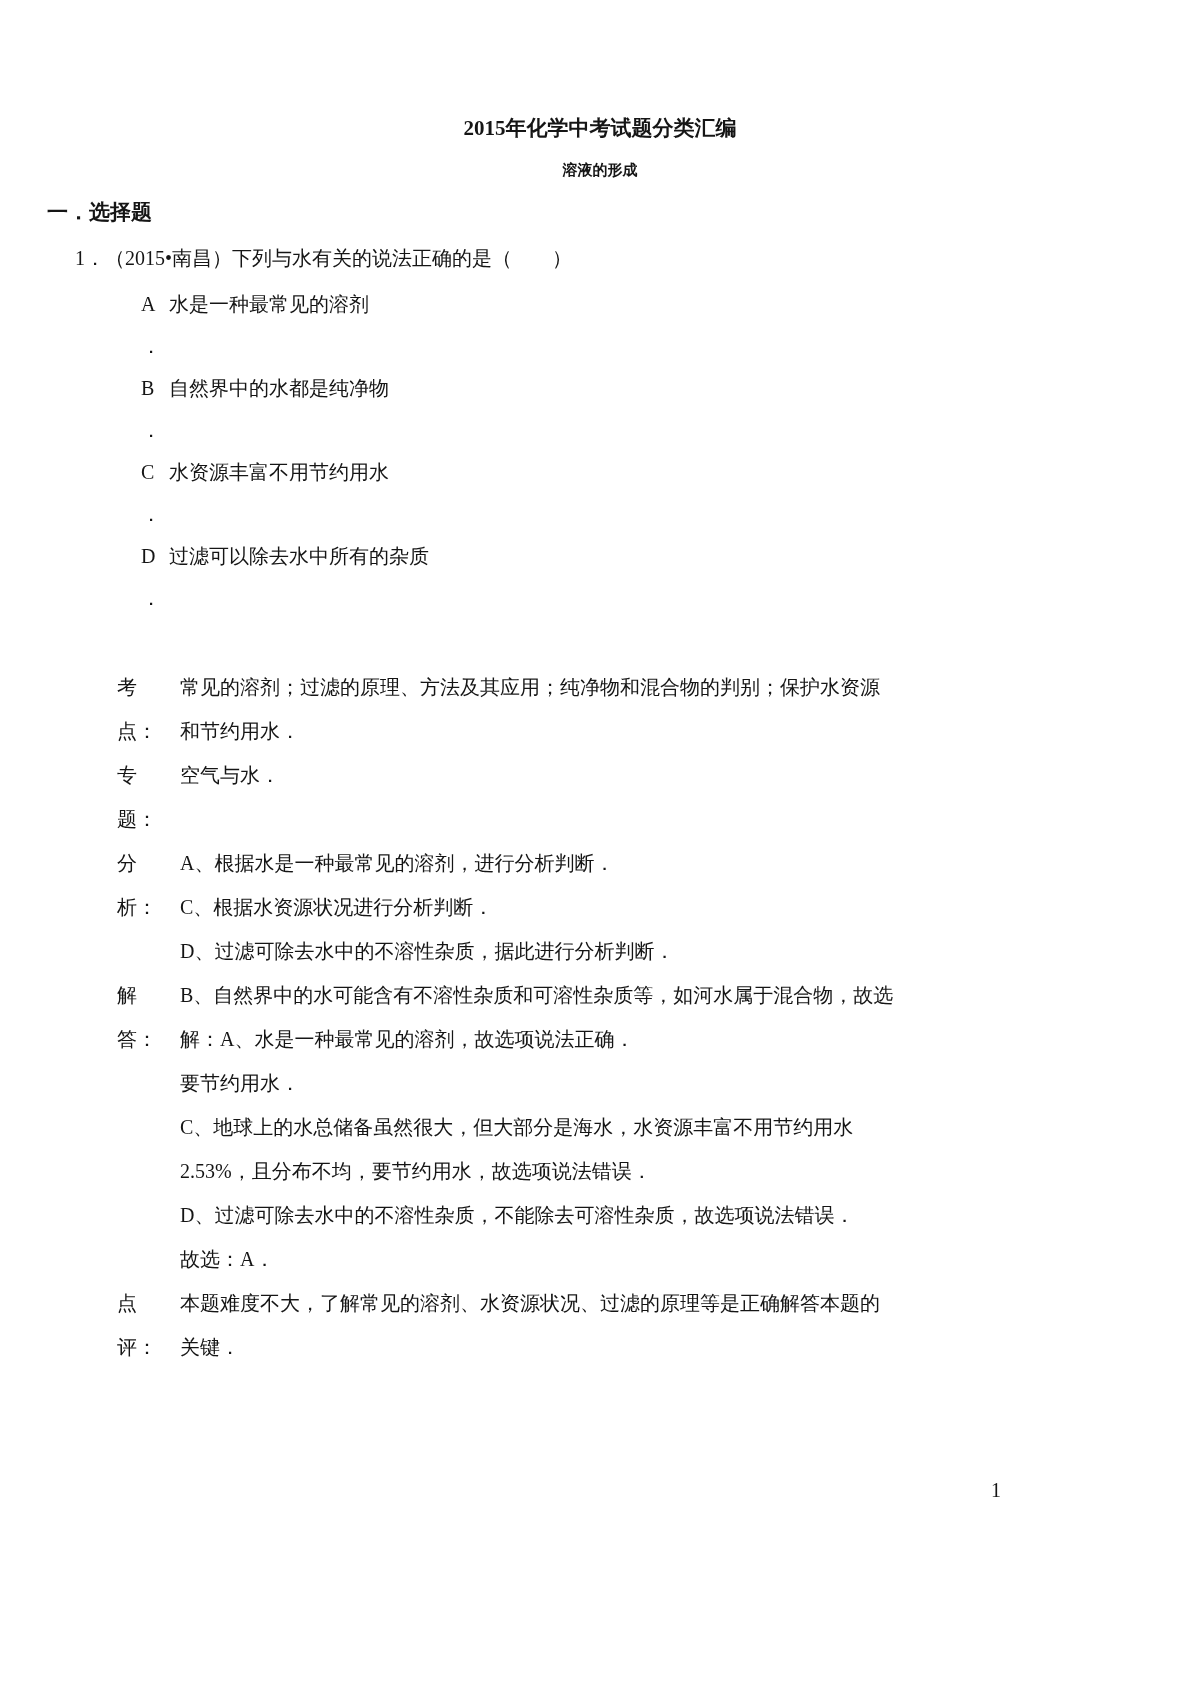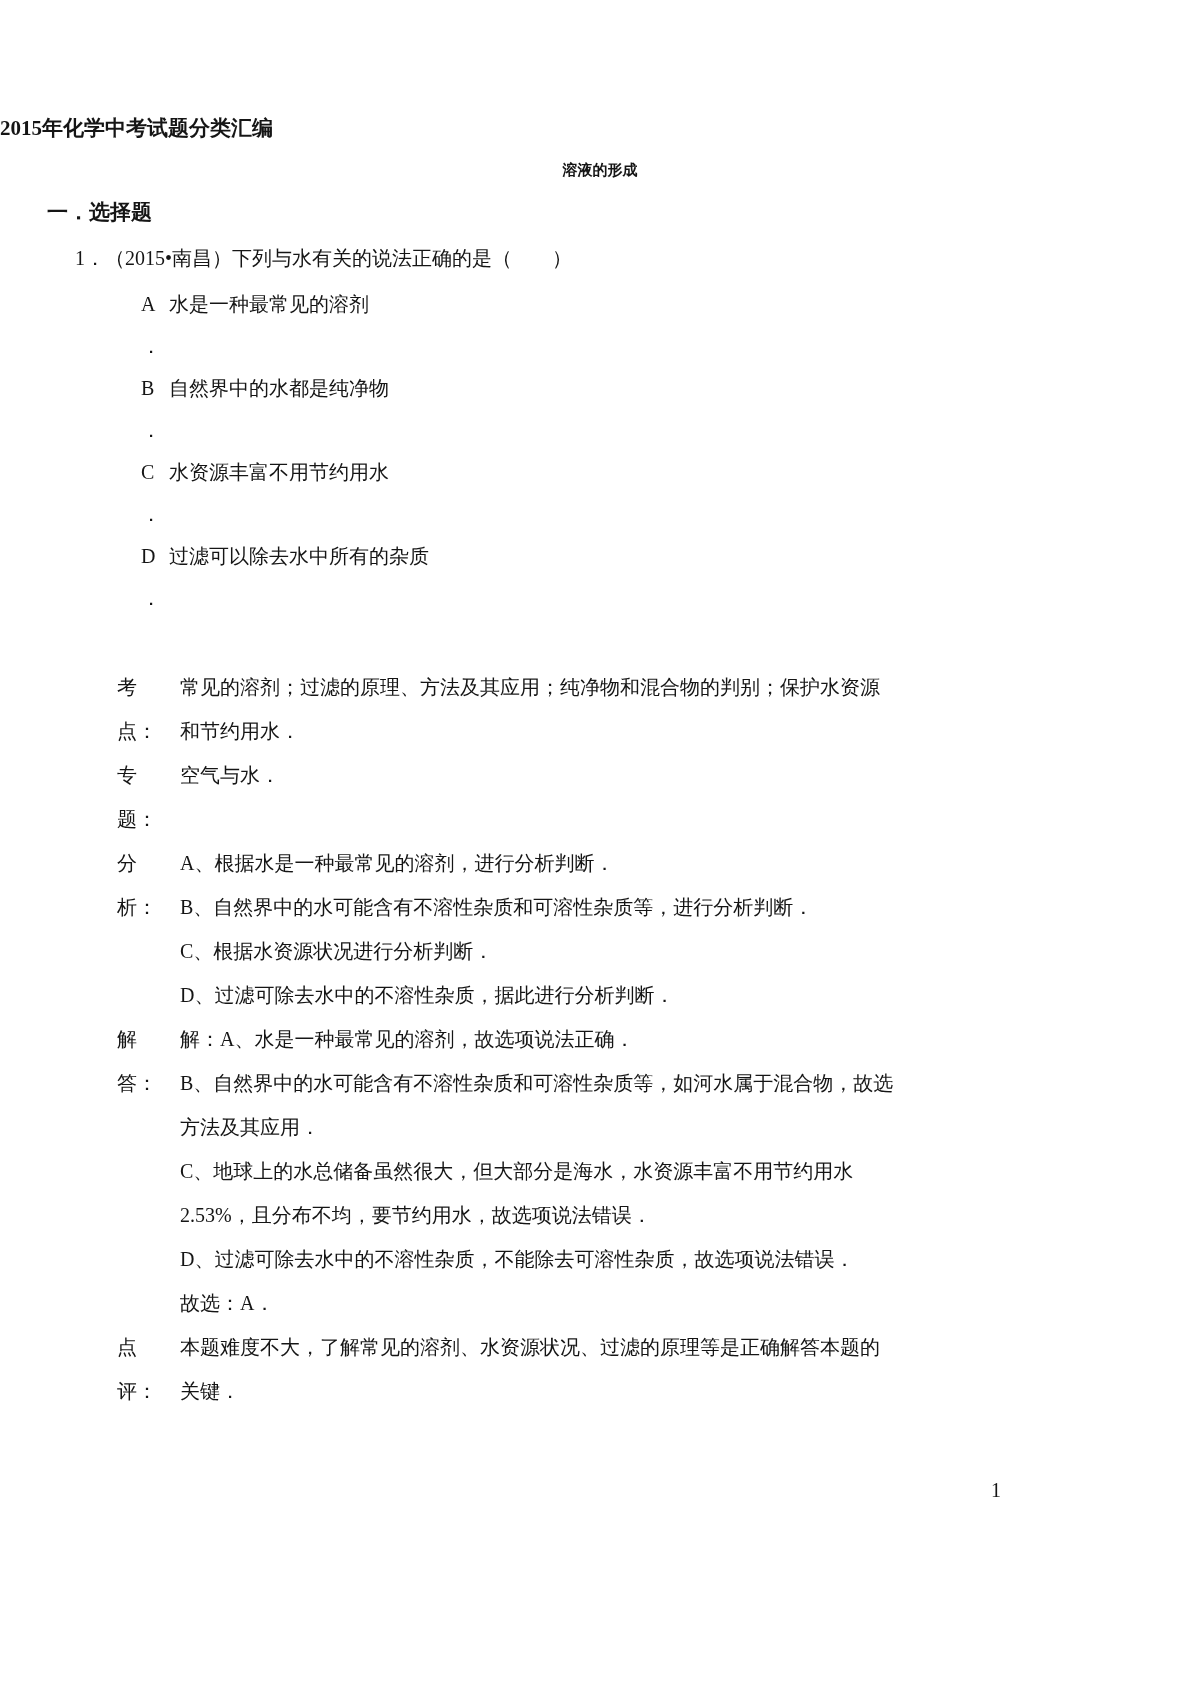--- a/index.html
+++ b/index.html
@@ -12,21 +12,21 @@
     height: 1698px;
     position: relative;
     background: #ffffff;
     color: #151515;
     font-family: "Liberation Serif", "DejaVu Serif", serif;
     font-size: 20px;
     line-height: 42px;
   }
   .title {
     padding-top: 107px;
-    text-align: left;
+    text-align: center;
     font-weight: bold;
     font-size: 21px;
   }
   .subtitle {
     text-align: center;
     font-weight: bold;
     font-size: 15px;
   }
   .section-heading {
     margin-left: 47px;
@@ -139,35 +139,34 @@
       </div>
     </div>
 
     <div class="arow">
       <div class="alabel">
         <div>分</div>
         <div>析：</div>
       </div>
       <div class="acontent">
         <div>A、根据水是一种最常见的溶剂，进行分析判断．</div>
-        <div>B、自然界中的水可能含有不溶性杂质和可溶性杂质等，进行分析判断．</div>
         <div>C、根据水资源状况进行分析判断．</div>
         <div>D、过滤可除去水中的不溶性杂质，据此进行分析判断．</div>
       </div>
     </div>
 
     <div class="arow">
       <div class="alabel">
         <div>解</div>
         <div>答：</div>
       </div>
       <div class="acontent">
+        <div>B、自然界中的水可能含有不溶性杂质和可溶性杂质等，如河水属于混合物，故选</div>
         <div>解：A、水是一种最常见的溶剂，故选项说法正确．</div>
-        <div>B、自然界中的水可能含有不溶性杂质和可溶性杂质等，如河水属于混合物，故选</div>
-        <div>方法及其应用．</div>
+        <div>要节约用水．</div>
         <div>C、地球上的水总储备虽然很大，但大部分是海水，水资源丰富不用节约用水</div>
         <div>2.53%，且分布不均，要节约用水，故选项说法错误．</div>
         <div>D、过滤可除去水中的不溶性杂质，不能除去可溶性杂质，故选项说法错误．</div>
         <div>故选：A．</div>
       </div>
     </div>
 
     <div class="arow">
       <div class="alabel">
         <div>点</div>

